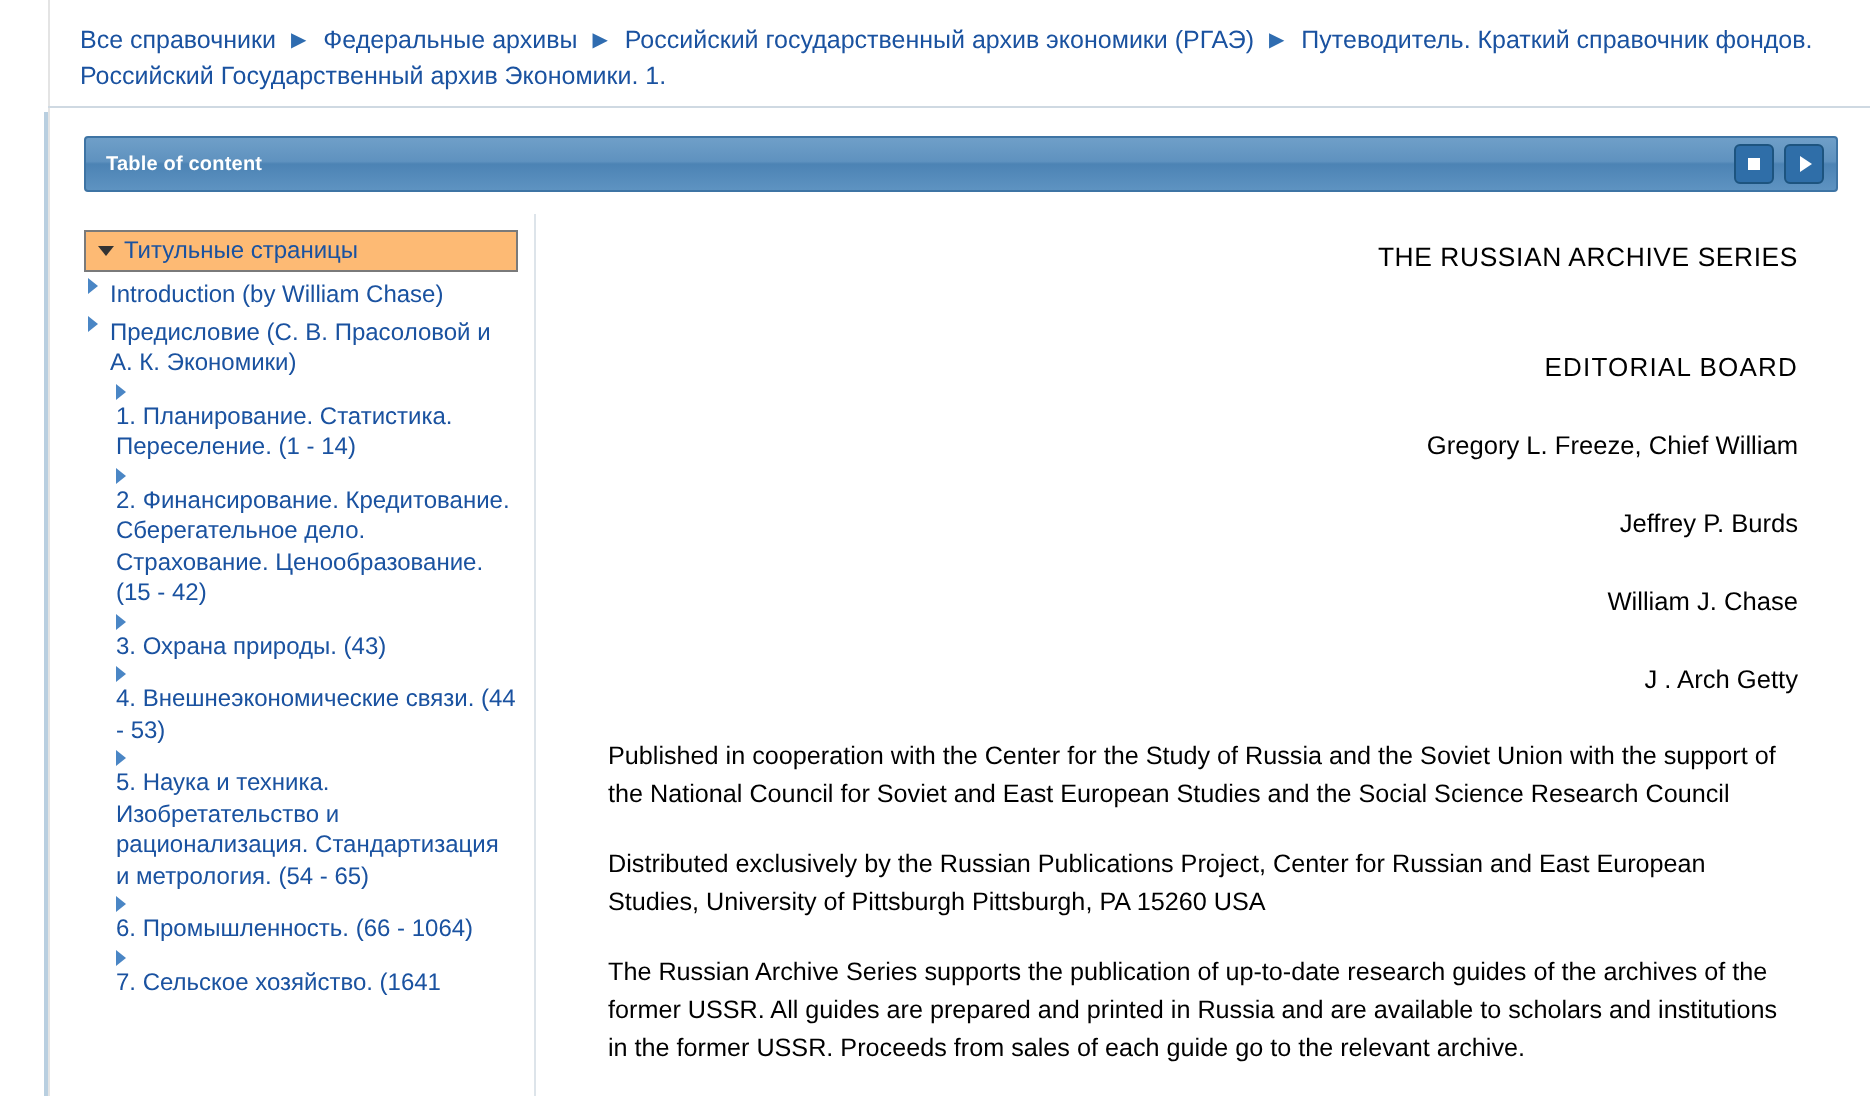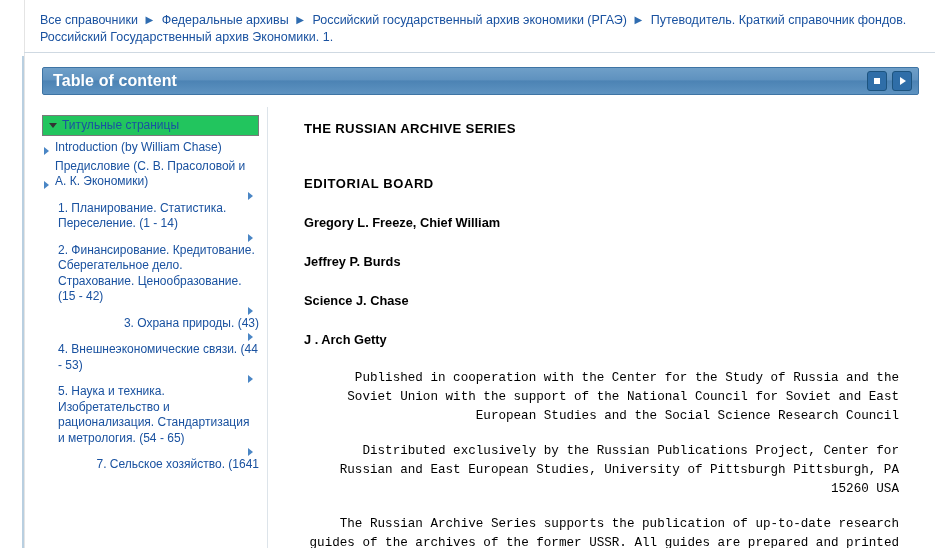--- a/index.html
+++ b/index.html
@@ -73,21 +73,21 @@
     height: 26px;
     background: linear-gradient(to bottom, #6f9fc8 0%, #5f92bf 45%, #4c83b4 50%, #5e93c1 100%);
     border: 1px solid #3e74a4;
     border-radius: 2px;
     color: #ffffff;
     display: flex;
     align-items: center;
   }
   .toc-bar-title {
     font-weight: bold;
-    font-size: 16px;
+    font-size: 10px;
     padding-left: 10px;
     letter-spacing: 0.1px;
   }
   .toc-bar-buttons {
     position: absolute;
     right: 6px;
     top: 3px;
     display: flex;
     gap: 5px;
   }
@@ -124,21 +124,21 @@
   }
   .toc-panel {
     width: 244px;
     padding: 8px 8px 0 18px;
     box-sizing: border-box;
     border-right: 1px solid #dde4ea;
     overflow: hidden;
   }
   .toc-selected {
     border: 1px solid #7a7a7a;
-    background: #22c55e;
+    background: #fdba74;
     padding: 2px 4px 3px 6px;
     margin-bottom: 4px;
     font-size: 12px;
     color: #1a52a0;
     cursor: pointer;
   }
   .caret-down {
     display: inline-block;
     width: 0; height: 0;
     border-left: 4px solid transparent;
@@ -162,21 +162,21 @@
     width: 0; height: 0;
     border-left: 4px solid transparent;
     border-right: 4px solid transparent;
     border-top: 5px solid #333333;
     margin-right: 5px;
     transform: translateY(1px);
     flex: 0 0 auto;
   }
   .toc-item {
     display: flex;
-    align-items: flex-end;
+    align-items: flex-start;
     line-height: 15.5px;
     font-size: 12px;
     margin: 3px 0 3px 0;
     cursor: pointer;
   }
   .toc-item .lbl {
     color: #1a52a0;
   }
   .toc-item.lvl1 { padding-left: 2px; }
   .toc-item.lvl2 { padding-left: 16px; flex-direction: column; }
@@ -184,31 +184,30 @@
   
   .doc-panel {
     flex: 1;
     padding: 12px 36px 0 36px;
     box-sizing: border-box;
     overflow: hidden;
     font-size: 12.6px;
     line-height: 19px;
   }
   .doc-h {
-    text-align: left;
-    font-weight: bold;
+    text-align: right;
+    font-weight: normal;
     margin: 0 0 20px 0;
   }
   .doc-h.t1 { font-size: 13.2px; letter-spacing: 0.3px; }
   .doc-h.t2 { font-size: 13px; letter-spacing: 0.6px; margin-top: 36px; }
   .doc-h.t3 { font-size: 12.8px; }
   .doc-p {
-    text-align: right;
+    text-align: left;
     margin: 0 0 16px 0;
-    font-family: Liberation Mono, monospace;
   }
 </style>
 </head>
 <body>
 
 <div class="page">
 
   <div class="left-rail">
     <div class="rail-strip"></div>
   </div>
@@ -274,34 +273,38 @@
         <div class="toc-item lvl2">
           <span class="caret-right"></span>
           <span class="lbl">4. Внешнеэкономические связи. (44 - 53)</span>
         </div>
 
         <div class="toc-item lvl2">
           <span class="caret-right"></span>
           <span class="lbl">5. Наука и техника. Изобретательство и рационализация. Стандартизация и метрология. (54 - 65)</span>
         </div>
 
+        <div class="toc-item lvl2">
+          <span class="caret-right"></span>
+          <span class="lbl">6. Промышленность. (66 - 1064)</span>
+        </div>
 
         <div class="toc-item lvl2">
           <span class="caret-right"></span>
           <span class="lbl">7. Сельское хозяйство. (1641</span>
         </div>
 
       </div>
 
       <div class="doc-panel">
         <div class="doc-h t1">THE RUSSIAN ARCHIVE SERIES</div>
         <div class="doc-h t2">EDITORIAL BOARD</div>
         <div class="doc-h t3">Gregory L. Freeze, Chief William</div>
         <div class="doc-h t3">Jeffrey P. Burds</div>
-        <div class="doc-h t3">Science J. Chase</div>
+        <div class="doc-h t3">William J. Chase</div>
         <div class="doc-h t3">J . Arch Getty</div>
         <div class="doc-p">Published in cooperation with the Center for the Study of Russia and the Soviet Union with the support of the National Council for Soviet and East European Studies and the Social Science Research Council</div>
         <div class="doc-p">Distributed exclusively by the Russian Publications Project, Center for Russian and East European Studies, University of Pittsburgh Pittsburgh, PA 15260 USA</div>
         <div class="doc-p">The Russian Archive Series supports the publication of up-to-date research guides of the archives of the former USSR. All guides are prepared and printed in Russia and are available to scholars and institutions in the former USSR. Proceeds from sales of each guide go to the relevant archive.</div>
         <div class="doc-p">All rights reserved. Printed in Russia.</div>
 
       </div>
 
     </div>
   </div>

